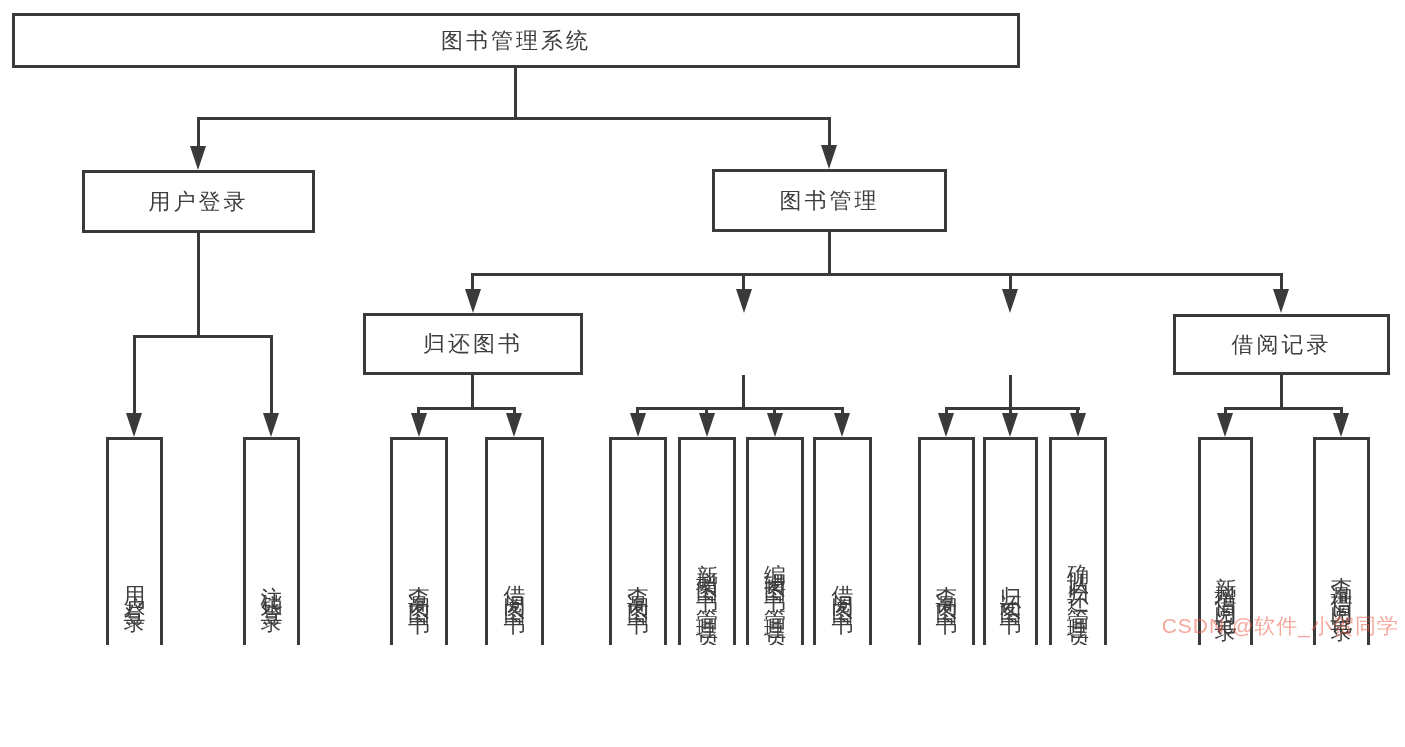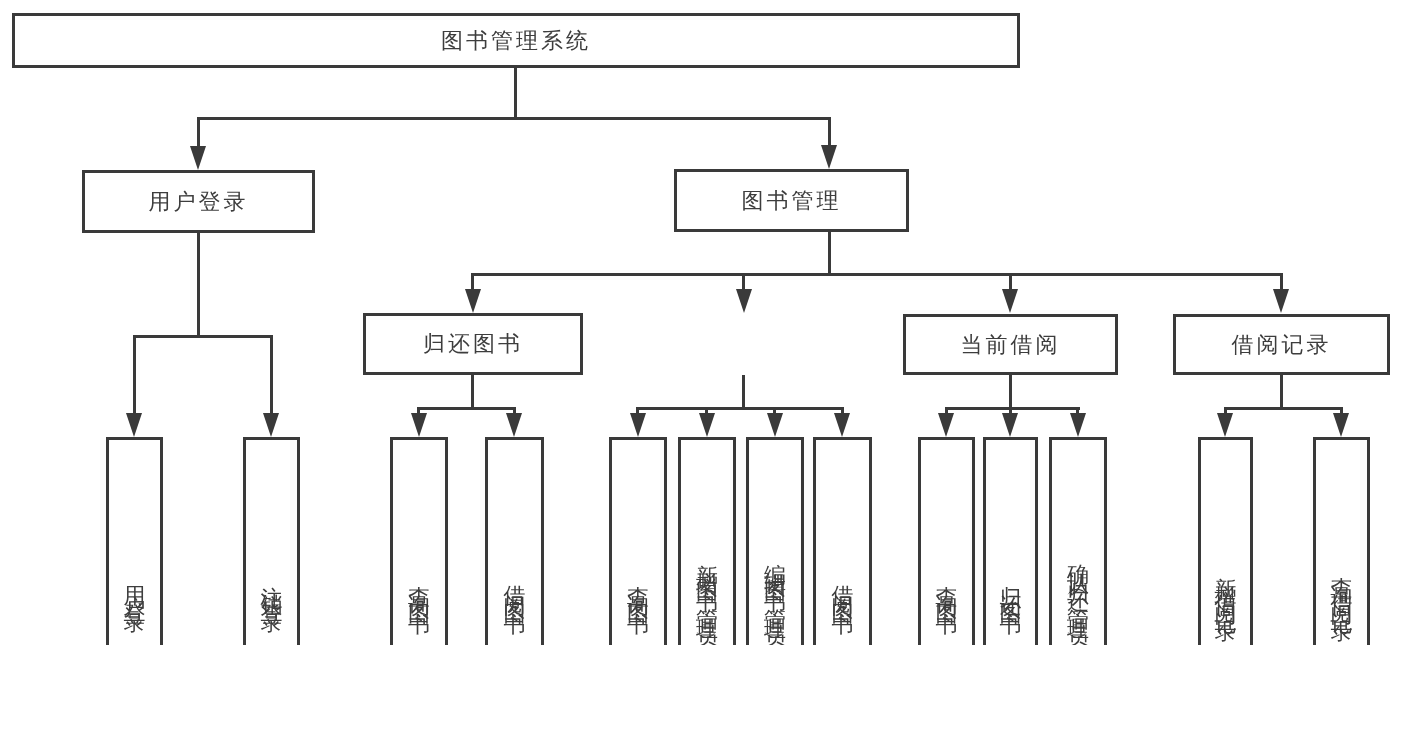--- a/index.html
+++ b/index.html
@@ -41,24 +41,23 @@
   }
 </style>
 </head>
 <body>
 
 <div class="stage">
 
   <div class="box h" style="left:12px;top:13px;width:1008px;height:55px;">图书管理系统</div>
 
   <div class="box h" style="left:82px;top:170px;width:233px;height:63px;">用户登录</div>
-  <div class="box h" style="left:674px;top:169px;width:235px;height:63px;">图书管理</div>
+  <div class="box h" style="left:712px;top:169px;width:235px;height:63px;">图书管理</div>
 
   <div class="box h" style="left:363px;top:313px;width:220px;height:62px;">归还图书</div>
-  <div class="box h" style="left:903px;top:314px;width:215px;height:61px;">当前借阅</div>
   <div class="box h" style="left:1173px;top:314px;width:217px;height:61px;">借阅记录</div>
 
   <div class="box v" style="left:106px;top:437px;width:57px;height:298px;">
     <span>用户登录</span>
     </div>
   <div class="box v" style="left:243px;top:437px;width:57px;height:298px;">
     <span>注销登录</span>
     </div>
 
   <div class="box v" style="left:390px;top:437px;width:58px;height:298px;">
@@ -150,14 +149,15 @@
   <div class="vl" style="left:1076px;top:407px;height:12px;"></div>
   <div class="tri" style="left:1070px;top:413px;"></div>
 
   <div class="vl" style="left:1280px;top:375px;height:34px;"></div>
   <div class="hl" style="left:1224px;top:407px;width:119px;"></div>
   <div class="vl" style="left:1224px;top:407px;height:12px;"></div>
   <div class="tri" style="left:1217px;top:413px;"></div>
   <div class="vl" style="left:1340px;top:407px;height:12px;"></div>
   <div class="tri" style="left:1333px;top:413px;"></div>
 
+  <div class="watermark">CSDN @软件_小贺同学</div>
 
 </div>
 
 </body></html>

